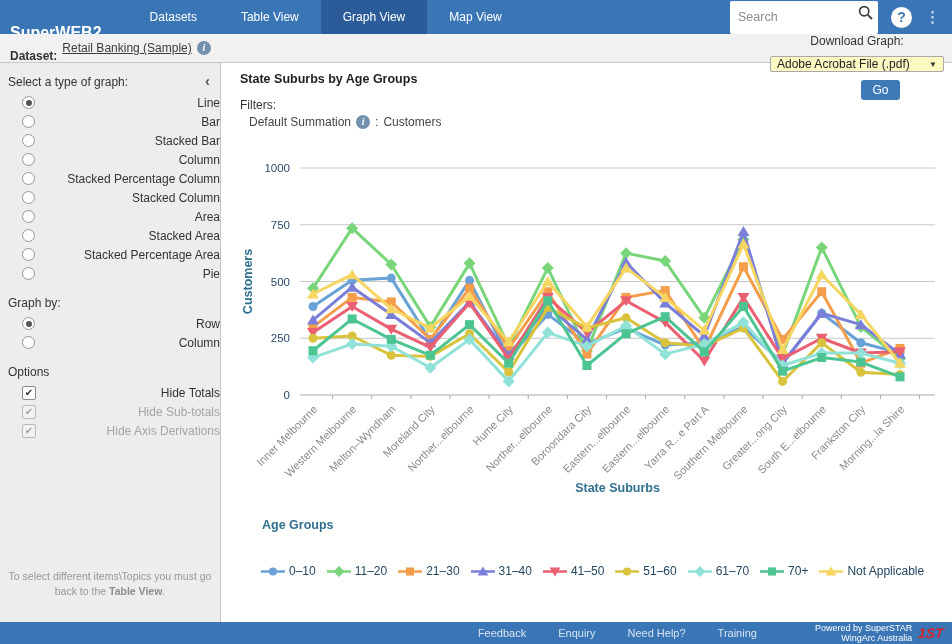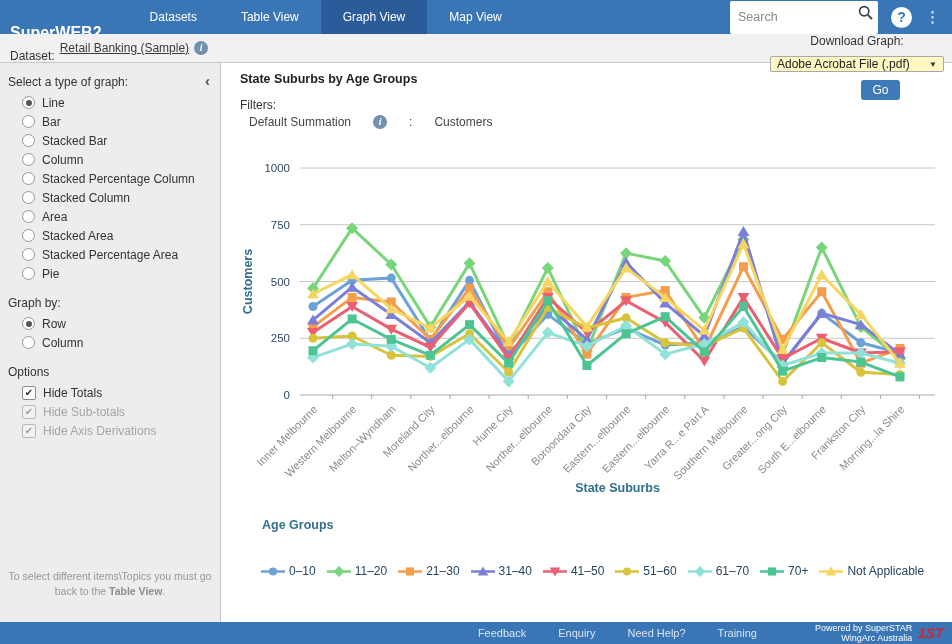--- a/index.html
+++ b/index.html
@@ -19,51 +19,51 @@
   .searchbox input::placeholder{color:#8a8a8a;}
   .search-ic{position:absolute;right:5px;top:4px;width:15px;height:15px;}
   .help{width:21px;height:21px;border-radius:50%;background:#fff;color:#3a76b5;font-weight:bold;
         font-size:14px;text-align:center;line-height:21px;}
   .dots{color:#c9dcf0;font-size:15px;font-weight:bold;letter-spacing:0;line-height:34px;}
 
   
   .dsbar{position:absolute;top:34px;left:0;right:0;height:28px;background:#f1f1f1;border-bottom:1px solid #c8c8c8;
          font-size:12px;color:#333;}
   .ds-left{position:absolute;left:10px;top:0;height:28px;display:flex;align-items:center;gap:5px;}
-  .ds-label{font-weight:normal;margin-top:16px;}
+  .ds-label{font-weight:bold;margin-top:16px;}
   .ds-link{color:#3b3b3b;text-decoration:underline;cursor:pointer;}
   .info-ic{display:inline-block;width:14px;height:14px;border-radius:50%;background:#7191ad;color:#fff;
            font-size:10px;font-weight:bold;font-style:italic;text-align:center;line-height:14px;
            font-family:"Liberation Serif",serif;}
   .ds-right{position:absolute;right:8px;top:0;height:28px;display:flex;align-items:center;gap:8px;flex-direction:column;}
   .sel-box{display:flex;align-items:center;justify-content:space-between;width:160px;height:20px;background:#fef9c3;
            border:1px solid #a9a9a9;border-radius:2px;padding:0 6px;font-size:12px;color:#222;cursor:pointer;}
   .sel-arrow{font-size:8px;color:#333;}
   .go-btn{background:#3f7ab8;color:#fff;font-size:12px;border-radius:3px;padding:3px 11px;cursor:pointer;margin-left:47px;}
 
   
   .sidebar{position:absolute;top:63px;left:0;width:220px;bottom:22px;background:#ededed;border-right:1px solid #c6c6c6;
            font-size:12px;color:#333;}
   .side-head{margin:12px 8px 4px 8px;position:relative;}
   .collapse{position:absolute;right:2px;top:-2px;color:#555;font-size:15px;font-weight:bold;cursor:pointer;line-height:1;}
-  .opt-row{display:flex;align-items:center;height:19px;padding-left:22px;cursor:pointer;}
+  .opt-row{display:flex;align-items:center;height:19px;padding-left:22px;cursor:pointer;justify-content:space-between;}
   .radio{width:11px;height:11px;border:1px solid #979797;border-radius:50%;background:#fdfdfd;display:inline-block;
          position:relative;margin-right:7px;flex:none;}
   .radio.sel:after{content:"";position:absolute;left:2.5px;top:2.5px;width:6px;height:6px;border-radius:50%;background:#555;}
   .cb{width:12px;height:12px;border:1px solid #8a8a8a;background:#fff;border-radius:2px;display:inline-flex;
       align-items:center;justify-content:center;font-size:10px;color:#333;margin-right:7px;flex:none;line-height:1;}
   .opt-row.disabled .cb{border-color:#b9b9b9;color:#9f9f9f;background:#f2f2f2;}
   .opt-row.disabled .opt-label{color:#a5a5a5;}
   .side-note{position:absolute;bottom:22px;left:8px;right:8px;text-align:center;color:#979797;font-size:10.5px;line-height:1.5;}
   .side-note b{color:#8d8d8d;}
 
   
   .chart-title{position:absolute;left:240px;top:72px;font-size:12.5px;font-weight:bold;color:#1f1f1f;}
   .filters-label{position:absolute;left:240px;top:98px;font-size:12px;color:#333;}
-  .filter-row{position:absolute;left:249px;top:115px;font-size:12px;color:#444;display:flex;align-items:center;gap:22px;}
+  .filter-row{position:absolute;left:249px;top:115px;font-size:12px;color:#444;display:flex;align-items:center;gap:5px;}
   #chart-svg{position:absolute;left:238px;top:145px;}
   .legend-title{position:absolute;left:262px;top:518px;font-size:12.5px;font-weight:bold;color:#31708f;}
   .legend-items{position:absolute;left:261px;top:564px;width:680px;display:flex;align-items:center;gap:11px;
                 font-size:12px;color:#254661;flex-wrap:nowrap;}
   .legend-item{display:flex;align-items:center;gap:4px;white-space:nowrap;}
 
   
   .footer{position:absolute;left:0;right:0;bottom:0;height:22px;background:#3a76b5;display:flex;align-items:center;
           justify-content:flex-end;padding-right:8px;}
   .f-links{display:flex;gap:32px;margin-right:58px;}

